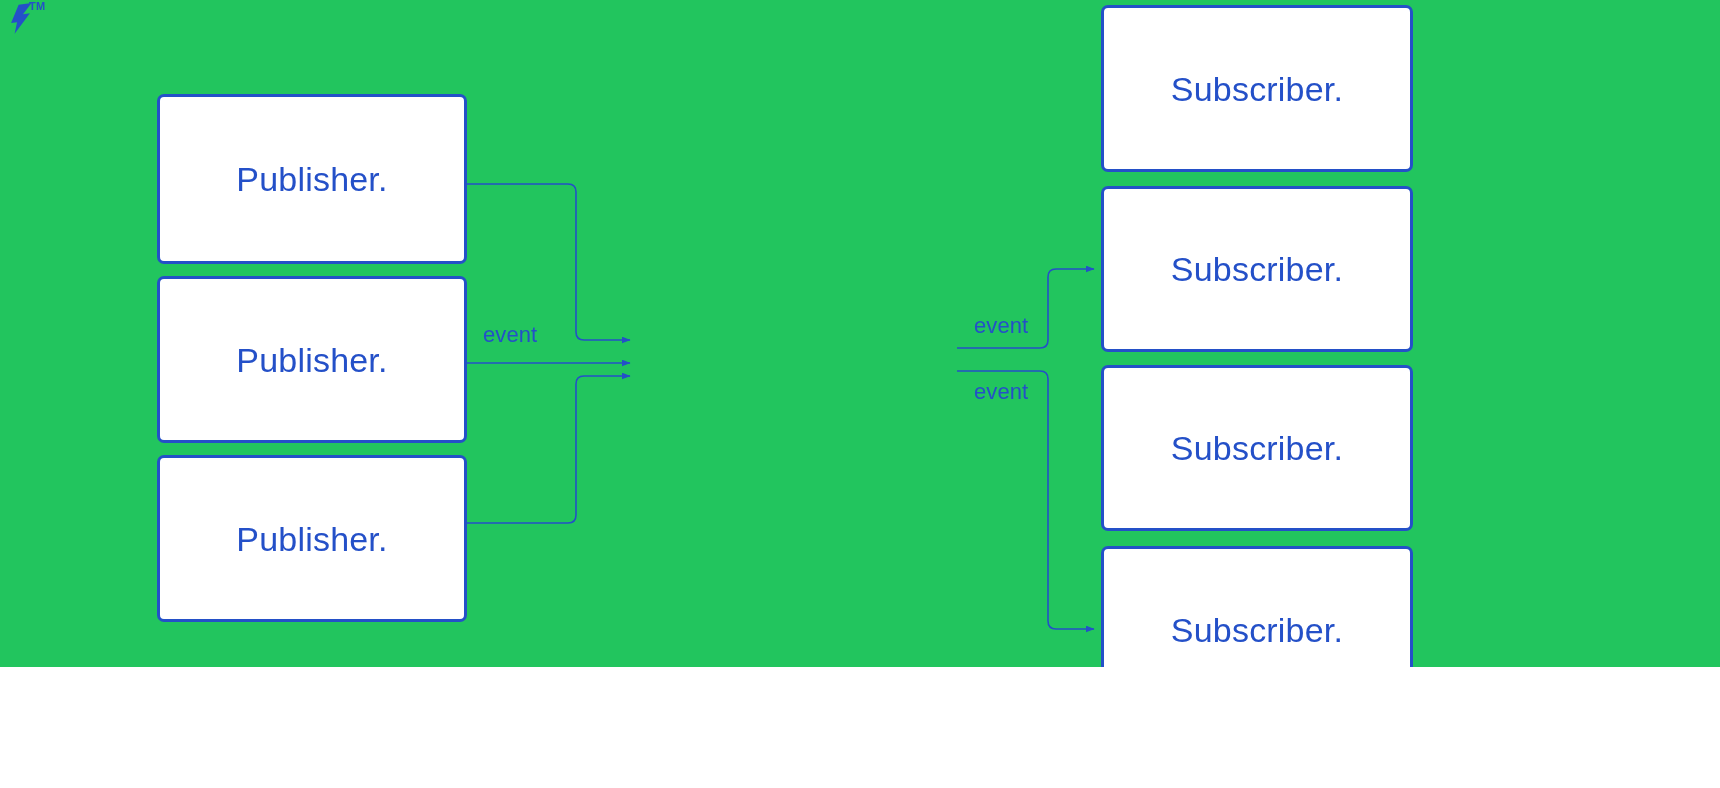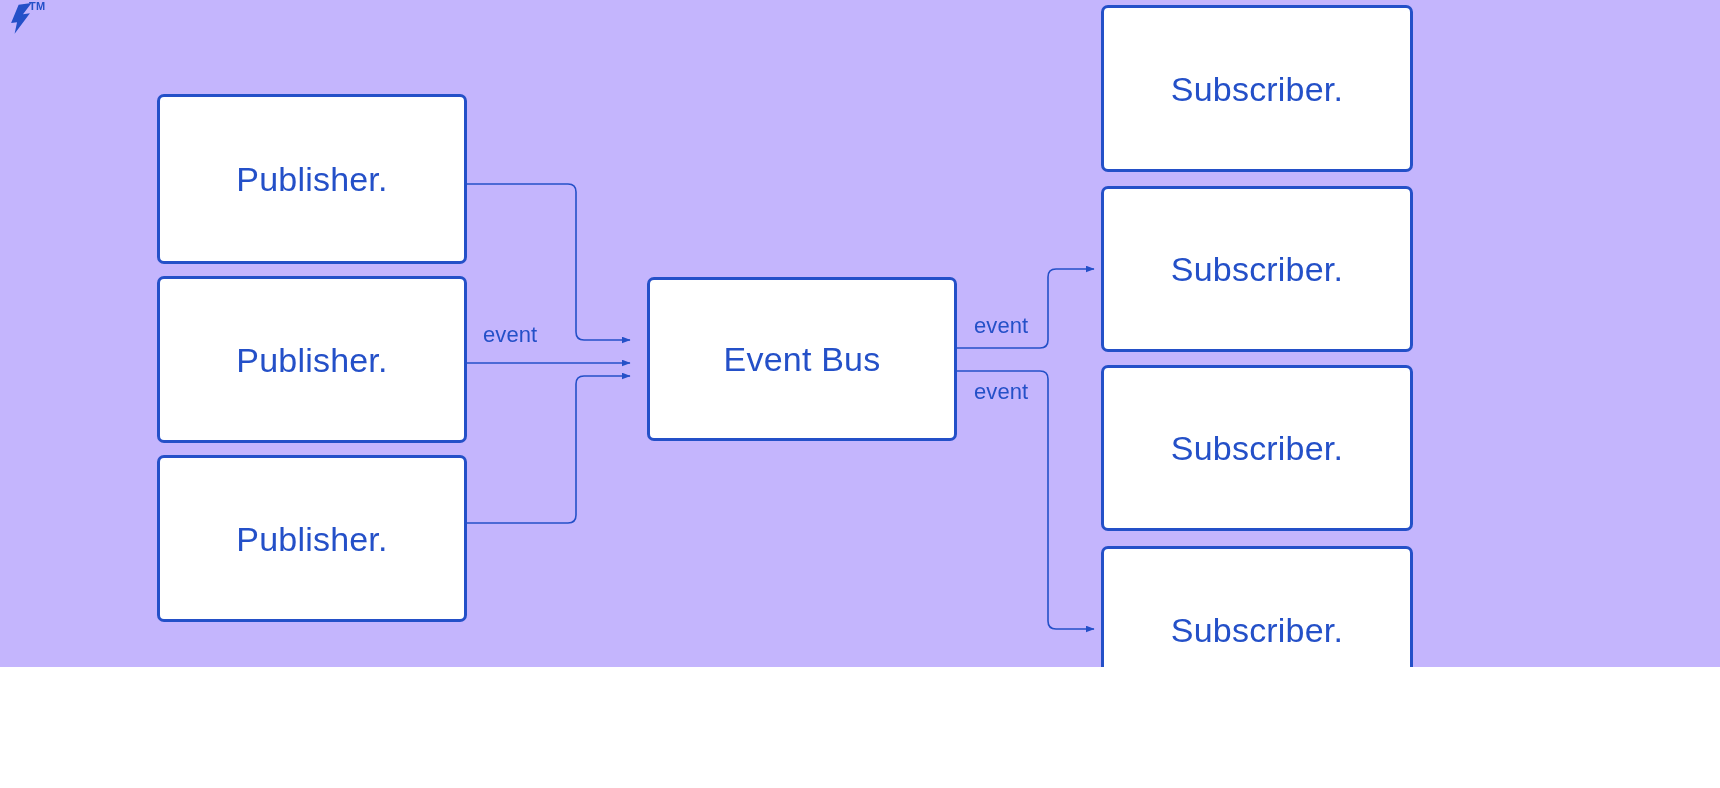--- a/index.html
+++ b/index.html
@@ -7,21 +7,21 @@
     padding: 0;
     background: #ffffff;
   }
   body {
     font-family: "Liberation Sans", sans-serif;
   }
   #canvas {
     position: relative;
     width: 1720px;
     height: 667px;
-    background: #c4b5fd;
+    background: #22c55e;
     overflow: hidden;
   }
   .logo {
     position: absolute;
     left: 6px;
     top: 2px;
     width: 48px;
     height: 40px;
   }
   .node {
@@ -124,23 +124,20 @@
   <div class="node pub-1">
     <span class="node-label">Publisher.</span>
   </div>
   <div class="node pub-2">
     <span class="node-label">Publisher.</span>
   </div>
   <div class="node pub-3">
     <span class="node-label">Publisher.</span>
   </div>
 
-  <div class="node bus">
-    <span class="node-label">Event Bus</span>
-  </div>
 
   <div class="node sub-1">
     <span class="node-label">Subscriber.</span>
   </div>
   <div class="node sub-2">
     <span class="node-label">Subscriber.</span>
   </div>
   <div class="node sub-3">
     <span class="node-label">Subscriber.</span>
   </div>

